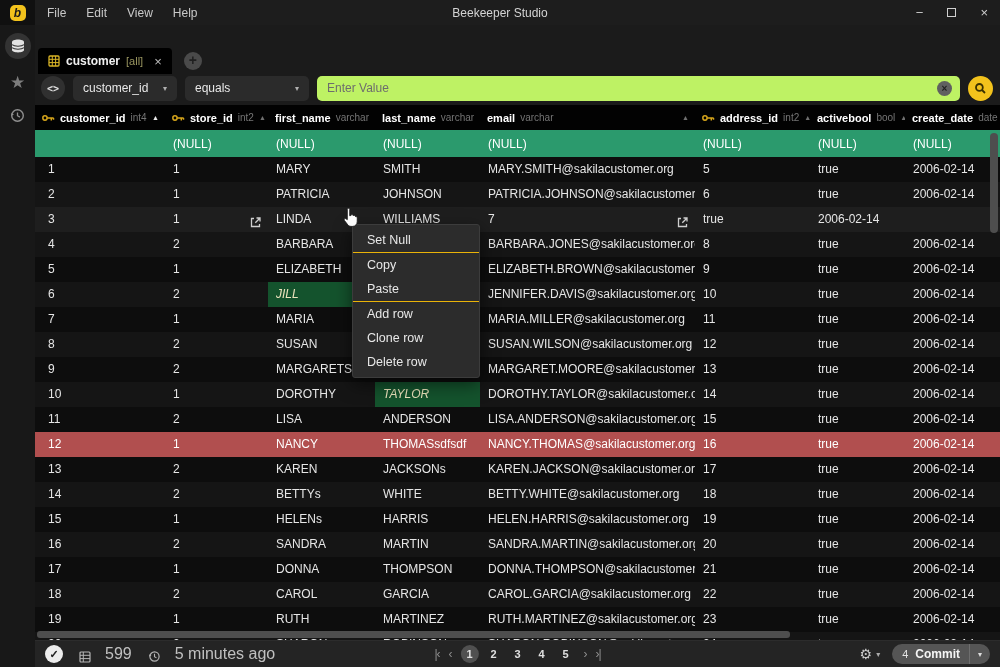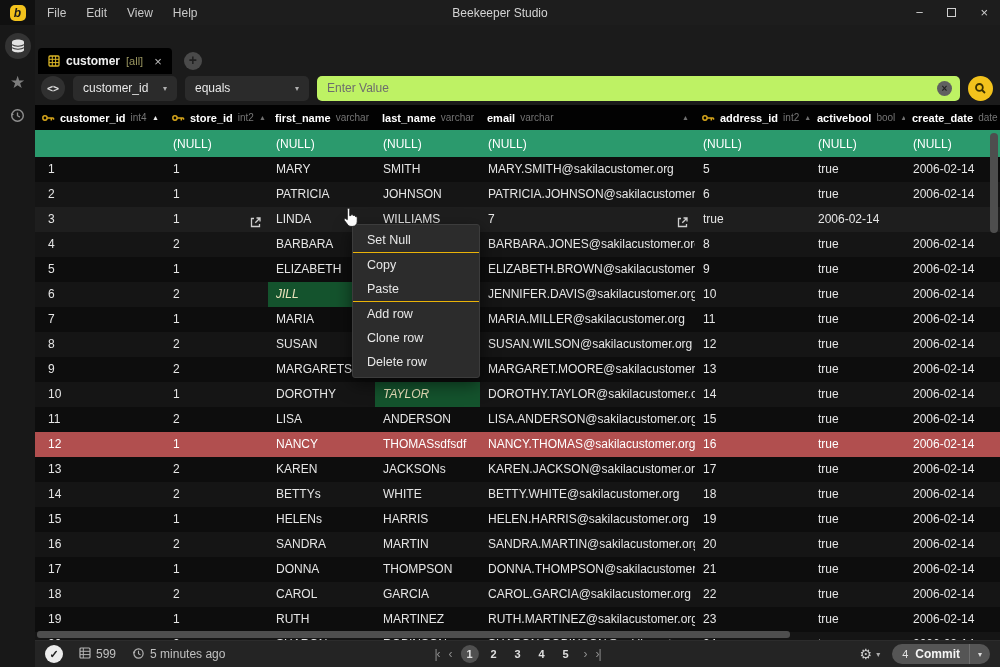--- a/index.html
+++ b/index.html
@@ -84,21 +84,21 @@
 
   .cursor{position:absolute;left:306px;top:100px;z-index:7;}
   .vthumb{position:absolute;right:2px;top:28px;width:8px;height:100px;background:#4e4e4e;border-radius:4px;z-index:4;}
   .hthumb{position:absolute;left:2px;bottom:2px;width:753px;height:7px;background:#4e4e4e;border-radius:3px;z-index:4;}
 
   
   .statusbar{flex:0 0 27px;background:#242424;border-top:1px solid #2c2c2c;display:flex;align-items:center;
              position:relative;padding:0 10px;}
   .check-circle{width:18px;height:18px;border-radius:50%;background:#ededed;color:#222;font-size:11px;
                 font-weight:bold;display:flex;align-items:center;justify-content:center;}
-  .sb-group{display:flex;align-items:flex-start;gap:5px;color:#c0c0c0;font-size:12px;}
+  .sb-group{display:flex;align-items:flex-end;gap:14px;color:#c0c0c0;font-size:16px;}
   .gap-l{margin-left:16px;}
   .pagination{position:absolute;left:50%;transform:translateX(-50%);display:flex;align-items:center;gap:9px;}
   .pg-btn{color:#8f8f8f;font-size:12px;letter-spacing:-1px;}
   .page{width:18px;height:18px;border-radius:50%;text-align:center;line-height:18px;font-size:11px;
         font-weight:bold;color:#e0e0e0;}
   .page.active{background:#505050;}
   .sb-right{margin-left:auto;display:flex;align-items:center;gap:4px;}
   .gear{color:#c9c9c9;font-size:14px;line-height:14px;}
   .gear-caret{color:#aaa;font-size:8px;margin-right:8px;}
   .commit-btn{height:20px;background:#555;border-radius:12px;display:flex;align-items:center;padding:0 0 0 10px;gap:7px;}

